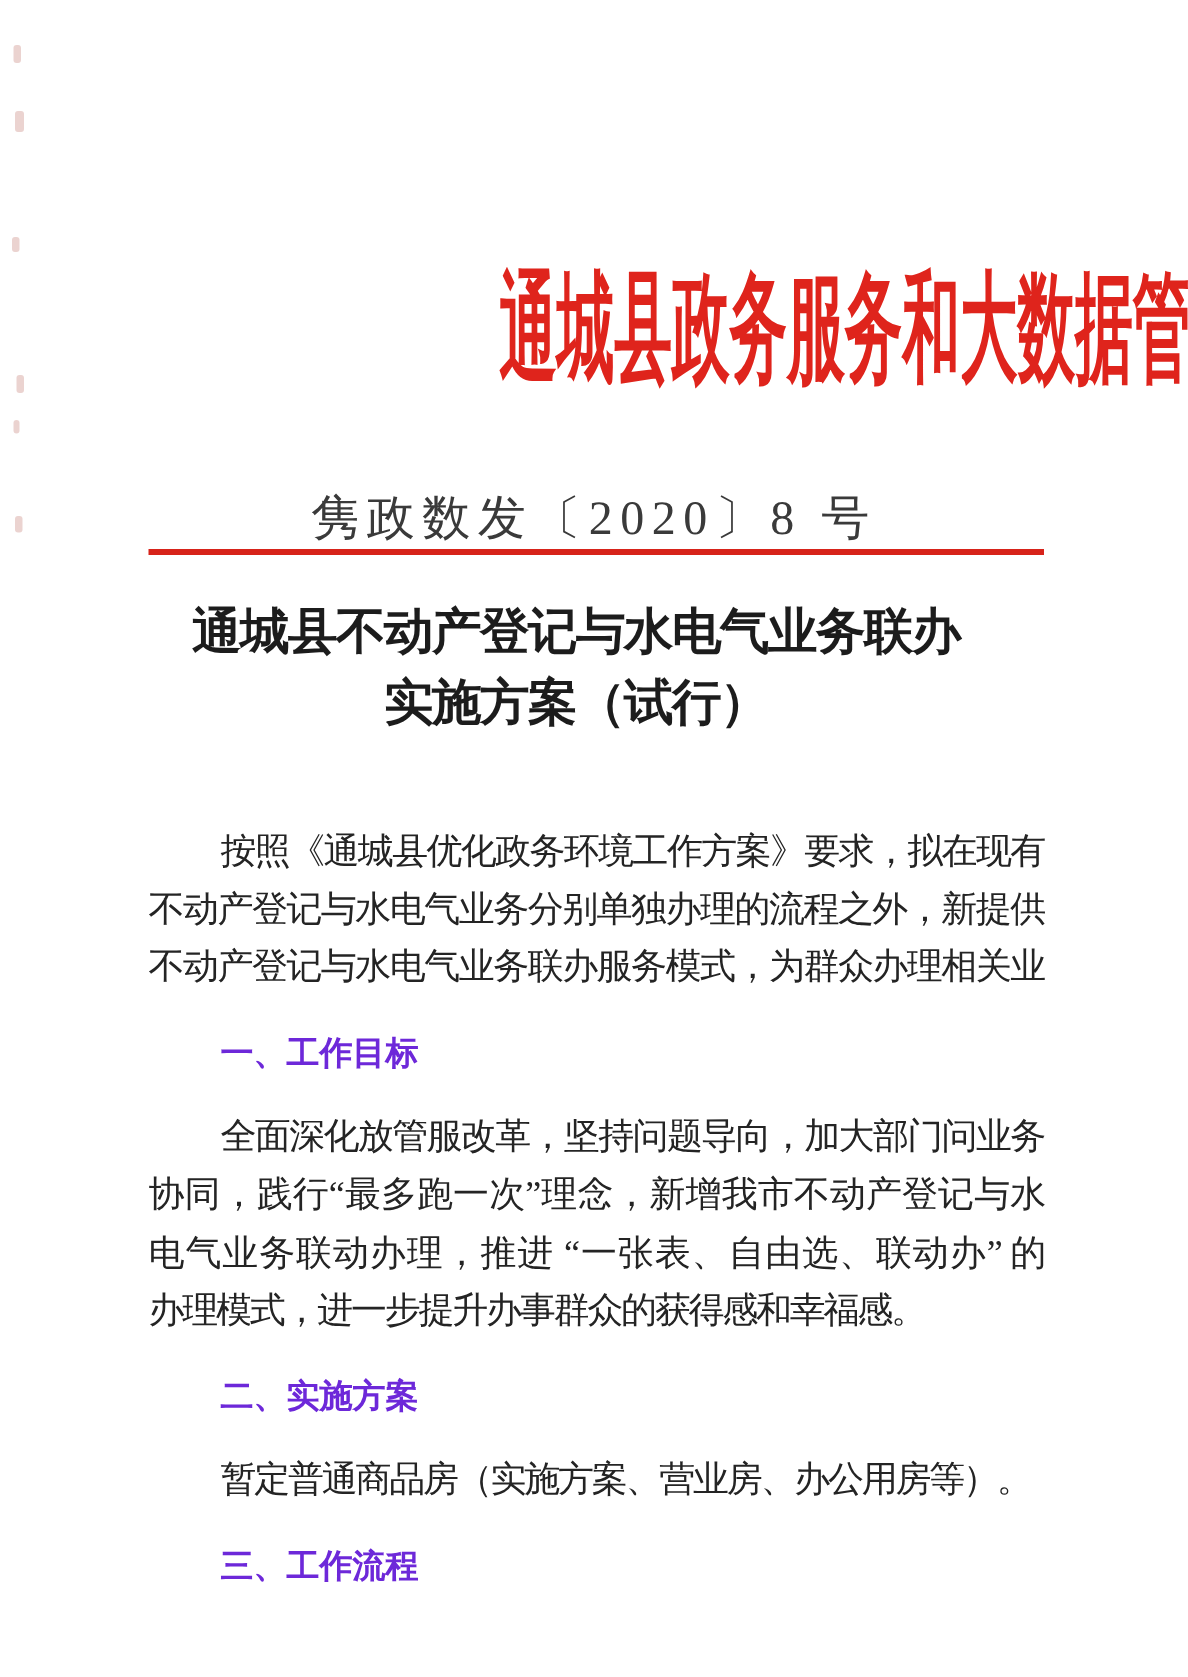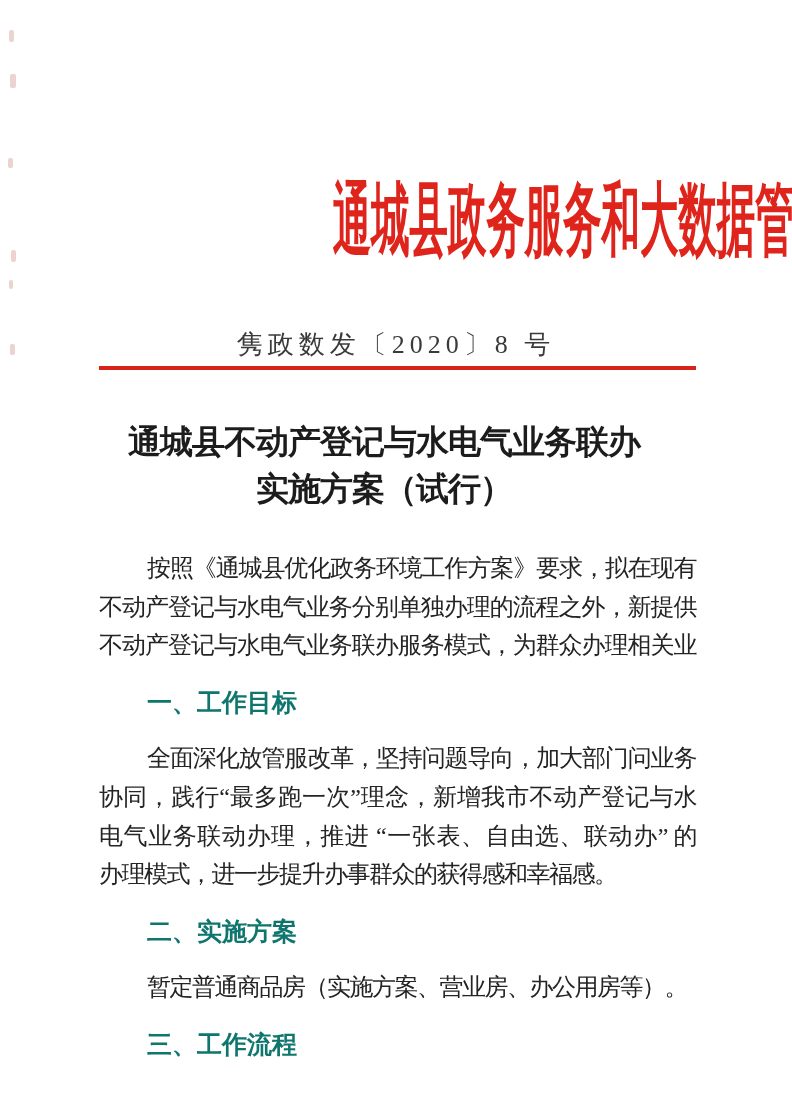--- a/index.html
+++ b/index.html
@@ -30,36 +30,36 @@
     transform: scaleX(0.48);
     transform-origin: 50% 50%;
     letter-spacing: 0px;
   }
   .doc-number {
     position: absolute;
     top: 328px;
     left: 0;
     width: 792px;
     text-align: center;
-    font-size: 26px;
+    font-size: 32px;
     line-height: 34px;
     letter-spacing: 5px;
     color: #3a3a3a;
   }
   .red-rule {
     position: absolute;
     top: 366px;
     left: 99px;
     width: 597px;
     height: 4px;
     background: var(--rule-red, #d7231a);
   }
   .doc-title {
     position: absolute;
-    top: 419px;
+    top: 399px;
     left: 0;
     width: 768px;
     text-align: center;
     font-size: 33px;
     line-height: 47px;
     font-weight: 700;
     letter-spacing: -1px;
     color: #1c1c1c;
   }
   .body-text {
@@ -80,23 +80,23 @@
   .stretch {
     white-space: normal;
     text-align: justify;
     text-align-last: justify;
   }
   .ind    { padding-left: 48px; margin-top: 18px; }
   .ind-sm { padding-left: 38px; }
   .heading {
     font-family: "Liberation Sans", "DejaVu Sans", sans-serif;
     font-weight: 700;
-    font-size: 25px;
+    font-size: 22px;
     letter-spacing: 0px;
-    color: #0f766e;
+    color: #6d28d9;
   }
   
   .speck {
     position: absolute;
     background: rgba(198, 130, 120, 0.35);
     border-radius: 2px;
   }
 </style>
 </head>
 <body>

